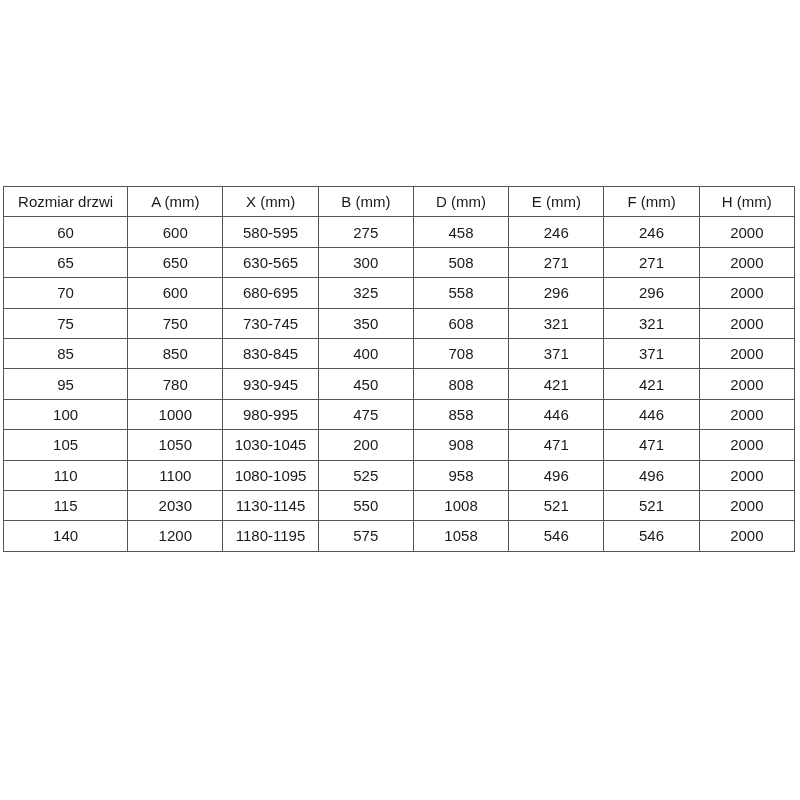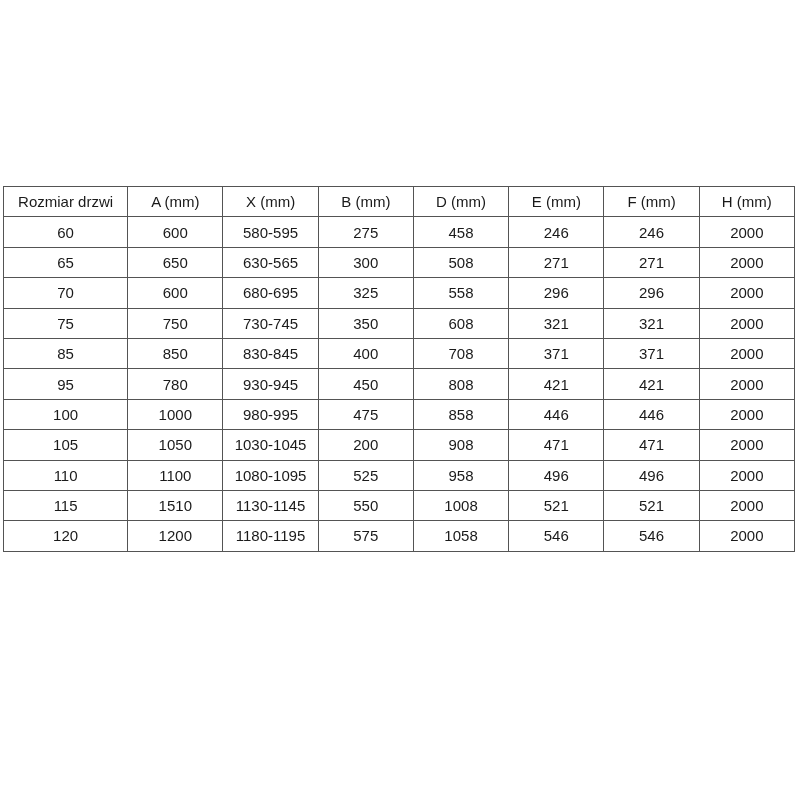--- a/index.html
+++ b/index.html
@@ -155,30 +155,30 @@
           <td>1100</td>
           <td>1080-1095</td>
           <td>525</td>
           <td>958</td>
           <td>496</td>
           <td>496</td>
           <td>2000</td>
         </tr>
         <tr>
           <td>115</td>
-          <td>1510</td>
+          <td>2030</td>
           <td>1130-1145</td>
           <td>550</td>
           <td>1008</td>
           <td>521</td>
           <td>521</td>
           <td>2000</td>
         </tr>
         <tr>
-          <td>120</td>
+          <td>140</td>
           <td>1200</td>
           <td>1180-1195</td>
           <td>575</td>
           <td>1058</td>
           <td>546</td>
           <td>546</td>
           <td>2000</td>
         </tr>
       </tbody>
   </table>

